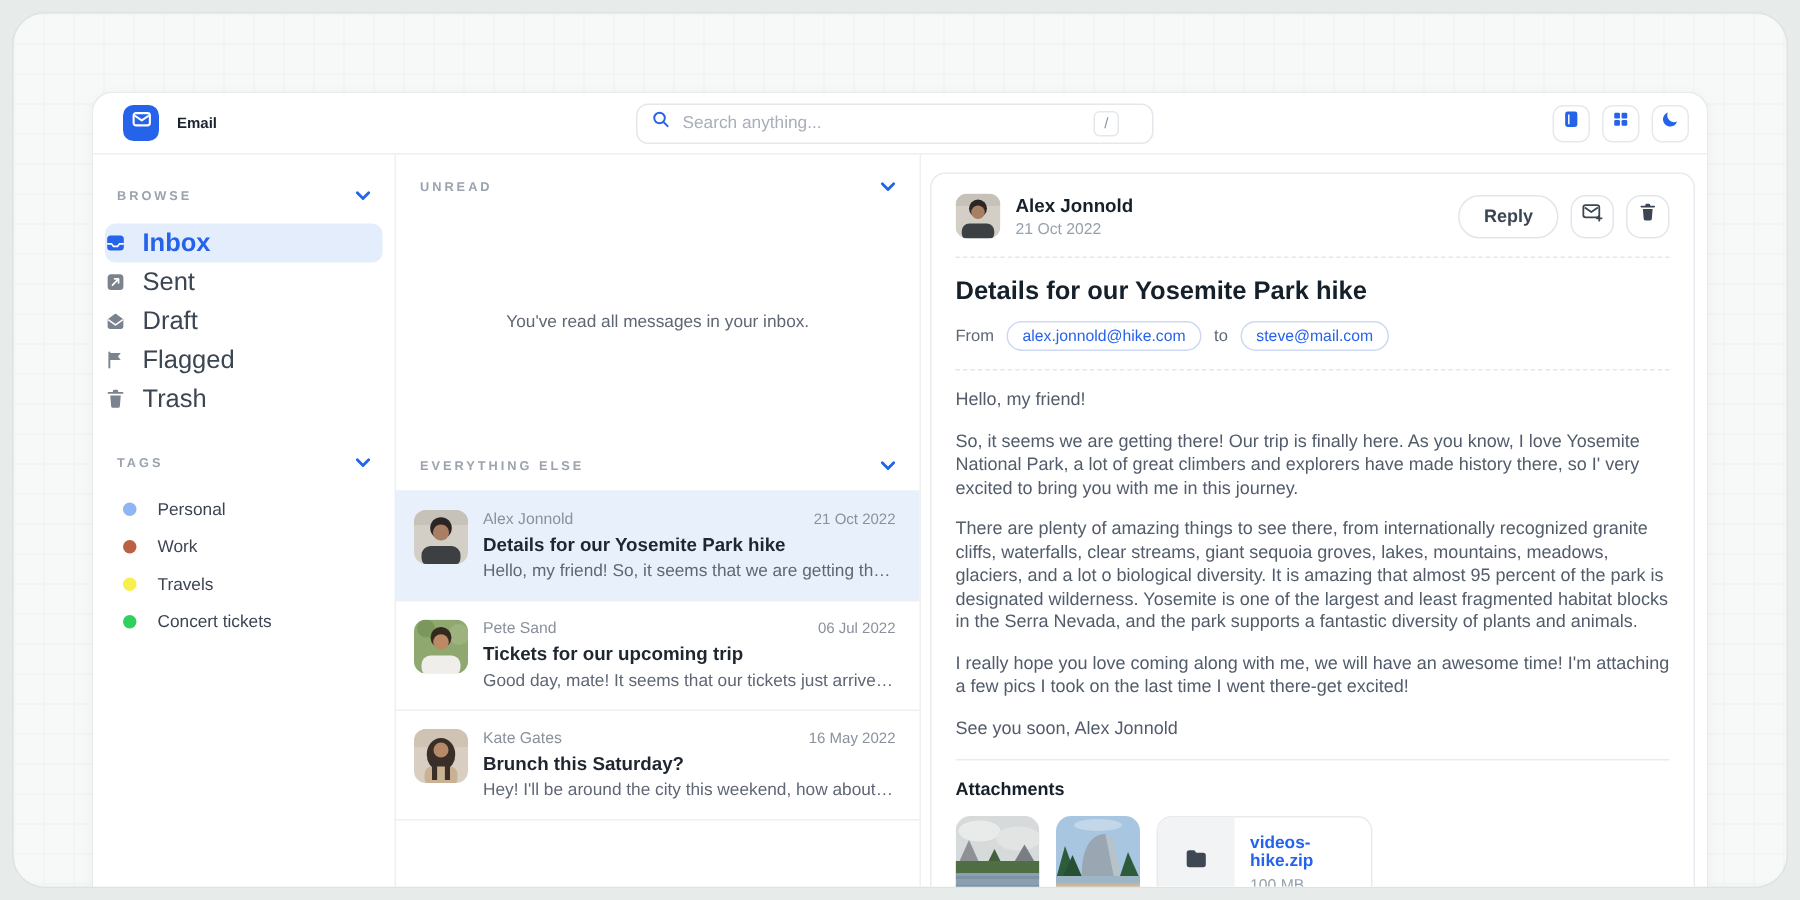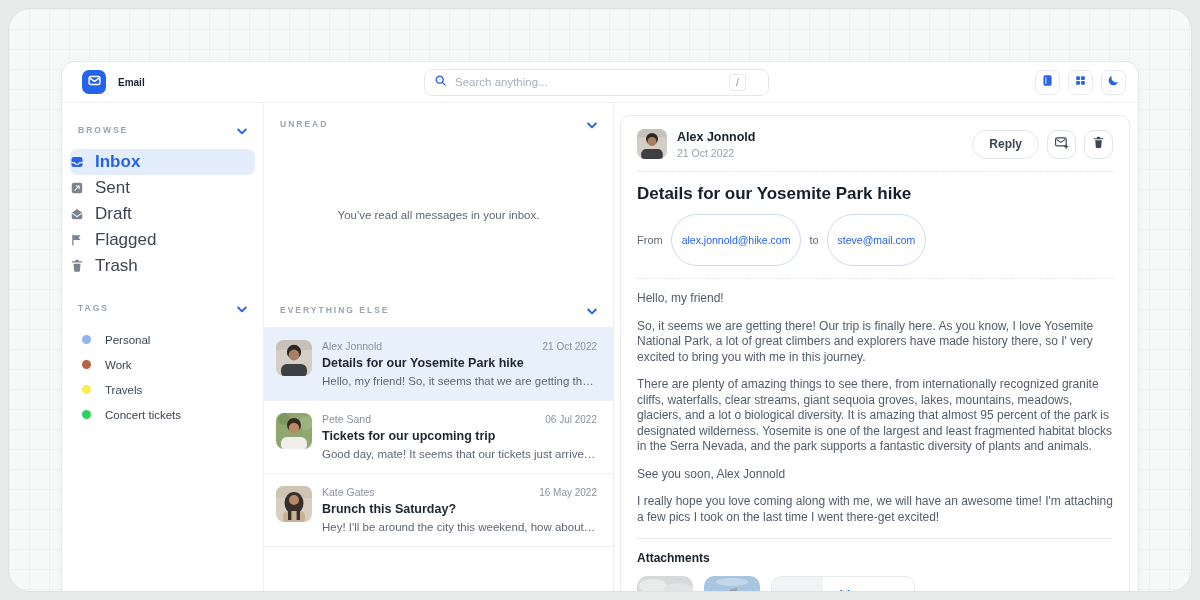--- a/index.html
+++ b/index.html
@@ -89,21 +89,21 @@
   .dt-date { font-size:10.5px; color:#98a0ab; margin-top:3px; }
   .head-actions { margin-left:auto; display:flex; gap:8px; }
   .reply-btn { height:29px; padding:0 16px; border:1px solid #e2e5ea; border-radius:15px;
     background:#fff; font-size:12px; font-weight:bold; color:#3c4552; cursor:pointer;
     font-family:"Liberation Sans", sans-serif; }
   .sq-btn { width:29px; height:29px; border:1px solid #e2e5ea; border-radius:10px;
     background:#fff; display:flex; align-items:center; justify-content:center; cursor:pointer; }
   .dashed-sep { border:none; border-top:1px dashed #e4e7ec; margin:12px 0; }
   .subject { font-size:17px; font-weight:bold; color:#16202b; margin:2px 0 10px; }
   .meta { display:flex; align-items:center; gap:8px; font-size:11px; color:#5f6774; }
-  .pill { border:1px solid #cdd9f2; border-radius:99px; padding:19px 10px;
+  .pill { border:1px solid #cdd9f2; border-radius:99px; padding:3px 10px;
     font-size:10.5px; color:#2563eb; cursor:pointer; background:#fff; }
   .body { margin-top:2px; }
   .body p { font-size:12px; line-height:15.5px; color:#525c6a; margin-bottom:12px; }
   .body p:last-child { margin-bottom:0; }
   .solid-sep { border:none; border-top:1px solid #e9ebef; margin:13px 0 12px; }
   .attach-label { font-size:12px; font-weight:bold; color:#16202b; margin-bottom:11px; }
   .attach-row { display:flex; gap:11px; align-items:flex-start; }
   .thumb { width:56px; height:56px; border-radius:10px; overflow:hidden; cursor:pointer; }
   .file-card { width:144px; height:56px; border:1px solid #e8eaee; border-radius:10px;
     display:flex; overflow:hidden; cursor:pointer; background:#fff; }
@@ -392,22 +392,22 @@
             <span>to</span>
             <span class="pill">steve@mail.com</span>
           </div>
 
           <hr class="dashed-sep">
 
           <div class="body">
             <p>Hello, my friend!</p>
             <p>So, it seems we are getting there! Our trip is finally here. As you know, I love Yosemite National Park, a lot of great climbers and explorers have made history there, so I' very excited to bring you with me in this journey.</p>
             <p>There are plenty of amazing things to see there, from internationally recognized granite cliffs, waterfalls, clear streams, giant sequoia groves, lakes, mountains, meadows, glaciers, and a lot o biological diversity. It is amazing that almost 95 percent of the park is designated wilderness. Yosemite is one of the largest and least fragmented habitat blocks in the Serra Nevada, and the park supports a fantastic diversity of plants and animals.</p>
+            <p>I really hope you love coming along with me, we will have an awesome time! I'm attaching a few pics I took on the last time I went there-get excited!</p>
             <p>See you soon, Alex Jonnold</p>
-            <p>I really hope you love coming along with me, we will have an awesome time! I'm attaching a few pics I took on the last time I went there-get excited!</p>
           </div>
 
           <hr class="solid-sep">
 
           <div class="attach-label">Attachments</div>
           <div class="attach-row">
             <div class="thumb">
               <svg width="56" height="56" viewBox="0 0 56 56">
                   <rect width="56" height="56" fill="#d7dadb"></rect>
                   <ellipse cx="16" cy="10" rx="14" ry="7" fill="#e9ebeb"></ellipse>

